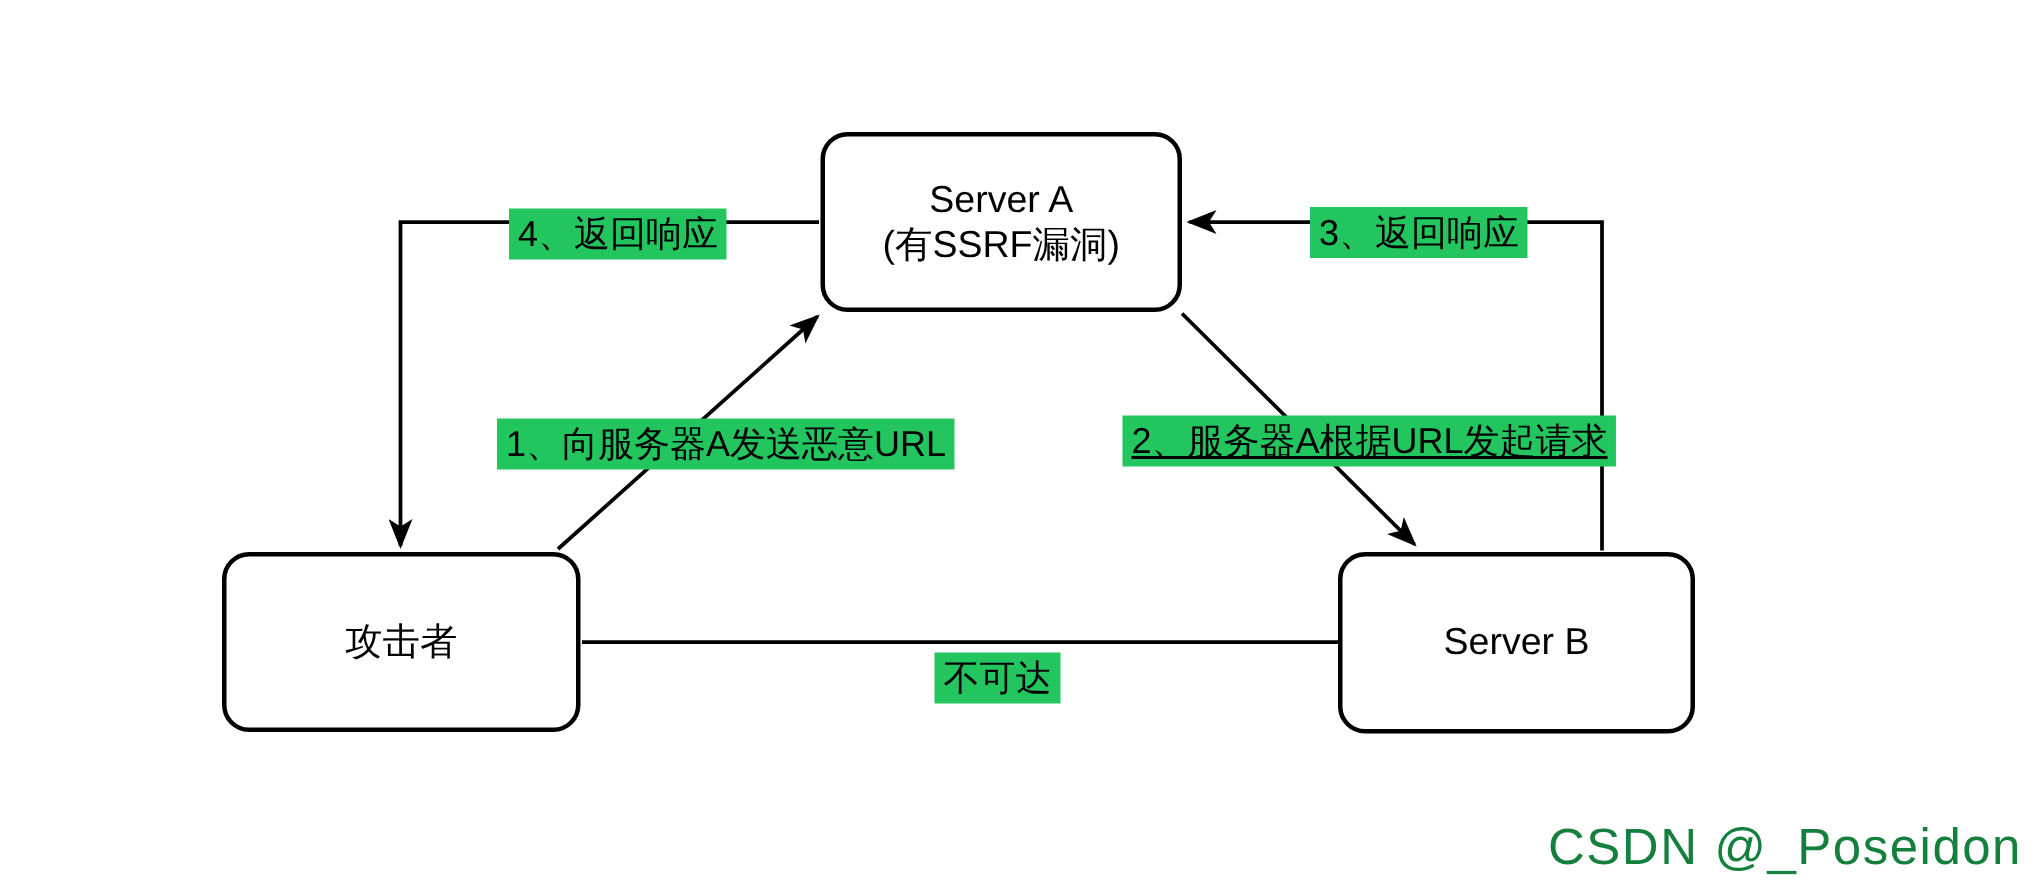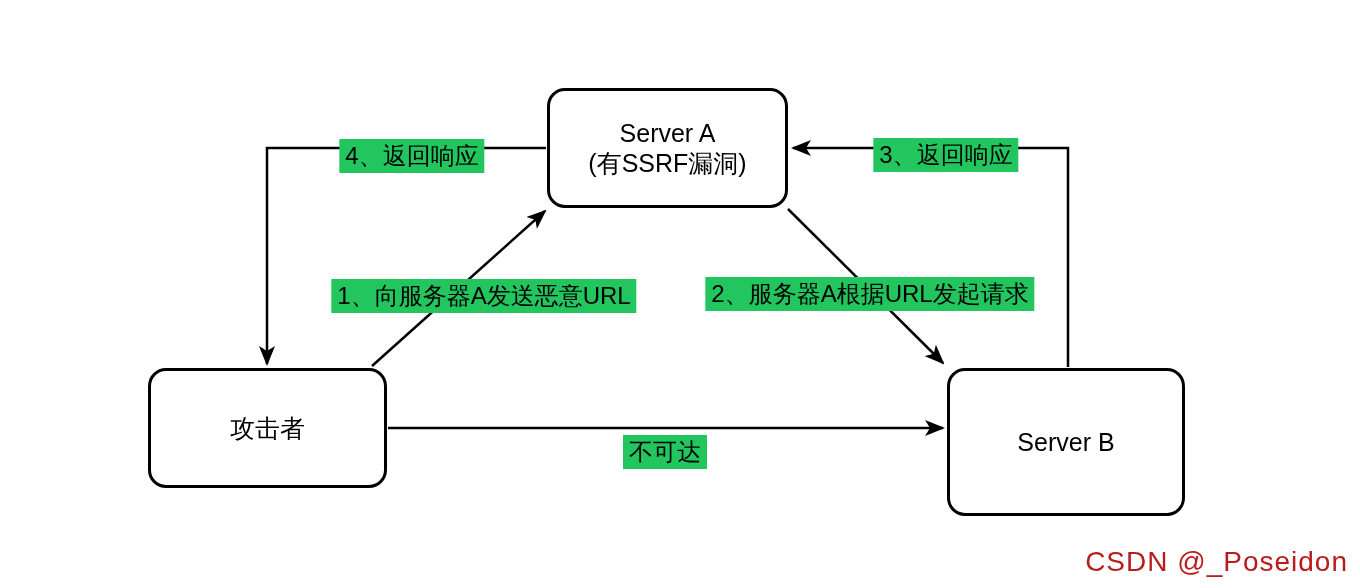--- a/index.html
+++ b/index.html
@@ -32,41 +32,41 @@
     flex-direction: column;
     align-items: center;
     justify-content: center;
     text-align: center;
     font-size: 25px;
     line-height: 1.22;
     color: #000000;
   }
   .node-server-a { left: 547px; top: 88px;  width: 241px; height: 120px; }
   .node-attacker { left: 148px; top: 368px; width: 239px; height: 120px; }
-  .node-server-b { left: 947px; top: 368px; width: 238px; height: 148px; }
+  .node-server-b { left: 892px; top: 368px; width: 238px; height: 121px; }
   .edge-label {
     position: absolute;
     transform: translate(-50%, -50%);
     background: #22c55e;
     padding: 1px 6px;
     font-size: 24px;
     color: #000000;
     white-space: nowrap;
   }
   .lbl-step1       { left: 452px; top: 296px; margin-left: 32px; }
-  .lbl-step2       { left: 870px; top: 294px; }
+  .lbl-step2       { left: 913px; top: 294px; text-decoration: underline; }
   .lbl-step3       { left: 946px; top: 155px; }
   .lbl-step4       { left: 412px; top: 156px; }
   .lbl-unreachable { left: 665px; top: 452px; }
   .watermark {
     position: absolute;
     right: 12px;
     top: 546px;
-    font-size: 28px;
-    color: #b91c1c;
+    font-size: 34px;
+    color: #15803d;
     letter-spacing: 1px;
     white-space: nowrap;
   }
 </style>
 </head>
 <body>
 
 <div class="canvas">
 
   <svg class="arrow-layer" width="1360" height="588" viewBox="0 0 1360 588" xmlns="http://www.w3.org/2000/svg">

